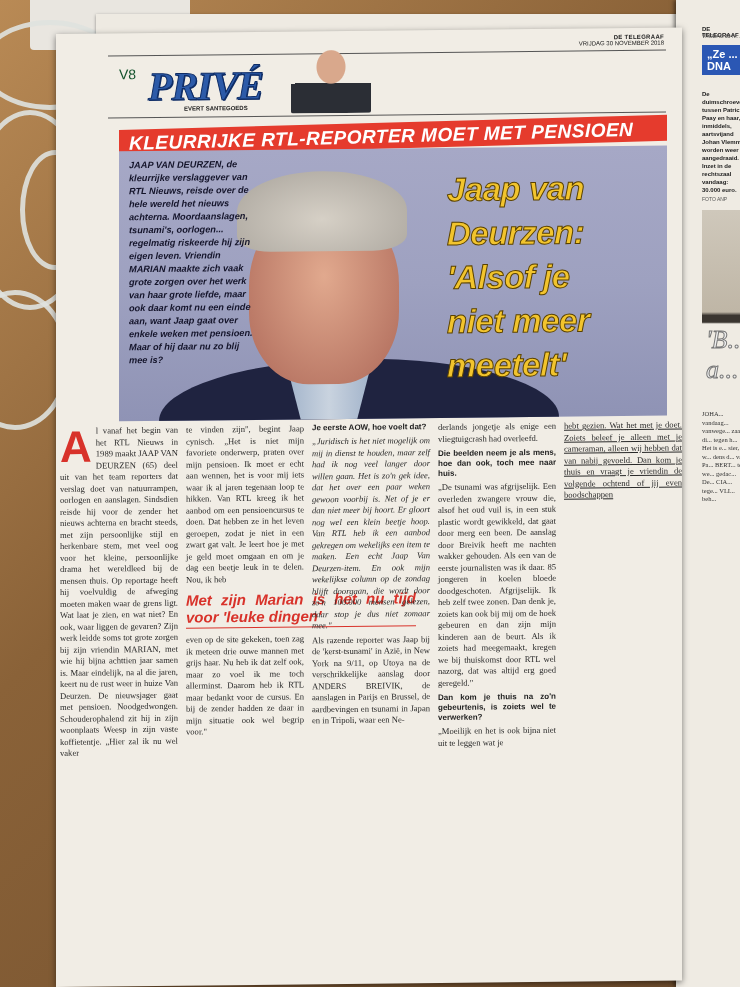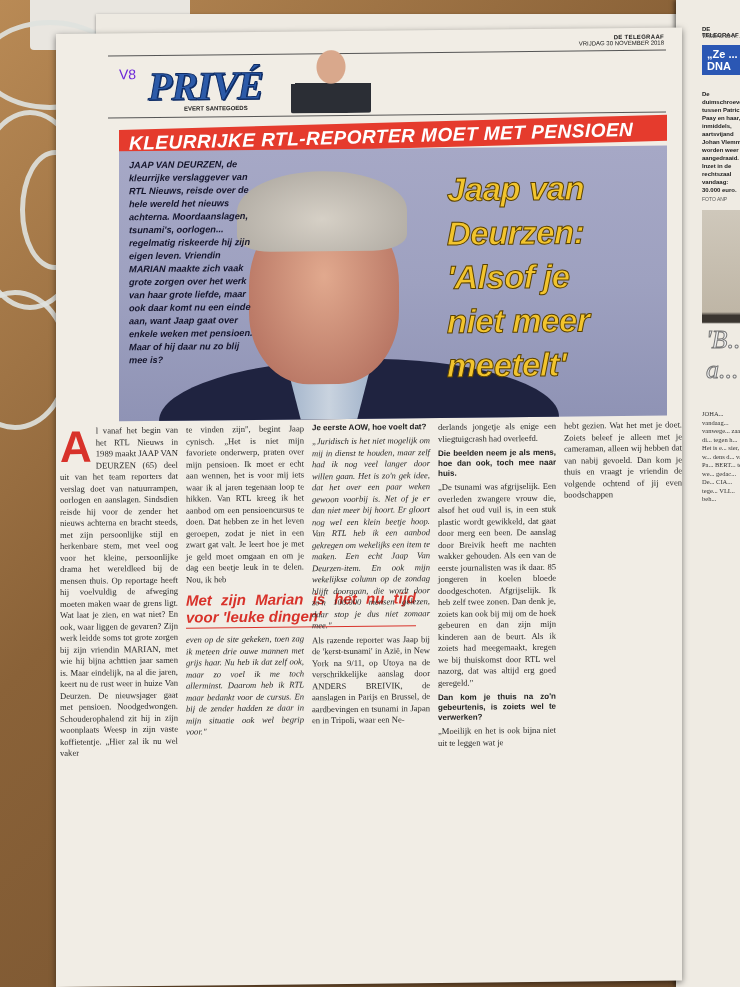--- a/index.html
+++ b/index.html
@@ -16,21 +16,21 @@
   .side-paper .sp-credit { position:absolute; left:26px; top:196px; font: 5px "Liberation Sans", sans-serif; color:#555; }
   .side-paper .sp-photo { position:absolute; left:26px; top:210px; width:50px; height:170px; background: linear-gradient(180deg, #cfc8bb, #bfb6a6 60%, #3a3530 62%, #3a3530 66%, #efebe3 67%); }
   .side-paper .sp-quote { position:absolute; left:30px; top:325px; font: italic 26px "Liberation Serif", serif; color:#eee; -webkit-text-stroke: 1px #777; }
   .side-paper .sp-body { position:absolute; left:26px; top:410px; width:46px; font: 6.5px/8.5px "Liberation Serif", serif; color:#333; }
 
   .page { position: absolute; left: 56px; top: 34px; width: 626px; height: 953px; background: #f1ede5; transform: skewY(-0.6deg); transform-origin: top left; box-shadow: 0 2px 6px rgba(0,0,0,.5); overflow: hidden; }
   .head-top { position:absolute; right: 18px; top: 6px; text-align:right; font-family:"Liberation Sans", sans-serif; color:#222; }
   .head-top .paper { font-size:6px; font-weight:bold; letter-spacing:.3px; }
   .head-top .date { font-size:6px; }
   .rule { position:absolute; left: 52px; right: 16px; height:1px; background:#555; }
-  .page-num { position:absolute; left:63px; top:33px; font: 14px "Liberation Sans", sans-serif; color:#6d28d9; }
+  .page-num { position:absolute; left:63px; top:33px; font: 14px "Liberation Sans", sans-serif; color:#14532d; }
   .logo { position:absolute; left:92px; top:30px; font: italic bold 40px "Liberation Serif", serif; color:#2c5aa8; -webkit-text-stroke: 1px #0f2d66; letter-spacing:-1px; text-shadow: 1px 1px 0 #0f2d66; }
   .logo-sub { position:absolute; left:128px; top:73px; font: bold 6px "Liberation Sans", sans-serif; color:#222; }
   .author-photo { position:absolute; left:235px; top:16px; width:80px; height:66px; background: radial-gradient(ellipse at 50% 30%, #d9a88c 0 14px, transparent 15px), linear-gradient(180deg, transparent 0 36px, #2b2e35 36px); border-radius: 2px; }
 
   .banner { position:absolute; left: 63px; top: 92px; width: 548px; height: 26px; background:#e53b2d; color:#fff; font: italic 900 19px "Liberation Sans", sans-serif; letter-spacing: .5px; padding: 3px 10px; white-space: nowrap; transform: skewY(-1deg); }
   .hero { position:absolute; left:63px; top:118px; width:548px; height:270px; background: linear-gradient(180deg, #a6a8c6 0%, #9ea1c0 50%, #8f93b5 100%); overflow:hidden; }
   .hero .hair { position:absolute; left:118px; top:22px; width:170px; height:80px; border-radius: 50% 50% 20% 20%; background: radial-gradient(ellipse at 50% 60%, #d6d0c6, #a9a49c); }
   .hero .skin { position:absolute; left:130px; top:55px; width:150px; height:180px; border-radius: 45% 45% 40% 40%; background: radial-gradient(ellipse at 50% 40%, #e1a98e, #b87664 80%); }
   .hero .suit { position:absolute; left:40px; top:210px; width:400px; height:120px; border-radius: 50% 50% 0 0; background:#1f2340; }
   .hero .shirt { position:absolute; left:165px; top:205px; width:90px; height:70px; background: linear-gradient(90deg,#9fb1c9,#c9d3df,#9fb1c9); clip-path: polygon(0 0,100% 0, 80% 100%, 20% 100%); }
@@ -95,33 +95,33 @@
   </div>
 
   <div class="col" style="left:4px;top:392px;width:118px;">
     <span class="dropcap">A</span>
     <span>l vanaf het begin van het RTL Nieuws in 1989 maakt JAAP VAN DEURZEN (65) deel uit van het team reporters dat verslag doet van natuurrampen, oorlogen en aanslagen. Sindsdien reisde hij voor de zender het nieuws achterna en bracht steeds, met zijn persoonlijke stijl en herkenbare stem, met veel oog voor het kleine, persoonlijke drama het wereldleed bij de mensen thuis. Op reportage heeft hij voelvuldig de afweging moeten maken waar de grens ligt. Wat laat je zien, en wat niet? En ook, waar liggen de gevaren? Zijn werk leidde soms tot grote zorgen bij zijn vriendin MARIAN, met wie hij bijna achttien jaar samen is. Maar eindelijk, na al die jaren, keert nu de rust weer in huize Van Deurzen. De nieuwsjager gaat met pensioen. Noodgedwongen. Schouderophalend zit hij in zijn woonplaats Weesp in zijn vaste koffietentje. „Hier zal ik nu wel vaker</span>
   </div>
 
   <div class="col" style="left:130px;top:392px;width:118px;">
     <p>te vinden zijn", begint Jaap cynisch. „Het is niet mijn favoriete onderwerp, praten over mijn pensioen. Ik moet er echt aan wennen, het is voor mij iets waar ik al jaren tegenaan loop te hikken. Van RTL kreeg ik het aanbod om een pensioencursus te doen. Dat hebben ze in het leven geroepen, zodat je niet in een zwart gat valt. Je leert hoe je met je geld moet omgaan en om je dag een beetje leuk in te delen. Nou, ik heb</p>
     <div class="pull" style="width:230px;">Met zijn Marian is het nu tijd voor 'leuke dingen'</div>
-    <p style="font-style:italic;">even op de site gekeken, toen zag ik meteen drie ouwe mannen met grijs haar. Nu heb ik dat zelf ook, maar zo voel ik me toch allerminst. Daarom heb ik RTL maar bedankt voor de cursus. En bij de zender hadden ze daar in mijn situatie ook wel begrip voor."</p>
+    <p style="">even op de site gekeken, toen zag ik meteen drie ouwe mannen met grijs haar. Nu heb ik dat zelf ook, maar zo voel ik me toch allerminst. Daarom heb ik RTL maar bedankt voor de cursus. En bij de zender hadden ze daar in mijn situatie ook wel begrip voor."</p>
   </div>
 
   <div class="col" style="left:256px;top:388px;width:118px;">
     <div class="q">Je eerste AOW, hoe voelt dat?</div>
     <p style="font-style:italic;">„Juridisch is het niet mogelijk om mij in dienst te houden, maar zelf had ik nog veel langer door willen gaan. Het is zo'n gek idee, dat het over een paar weken gewoon voorbij is. Net of je er dan niet meer bij hoort. Er gloort nog wel een klein beetje hoop. Van RTL heb ik een aanbod gekregen om wekelijks een item te maken. Een echt Jaap Van Deurzen-item. En ook mijn wekelijkse column op de zondag blijft doorgaan, die wordt door zo'n 100.000 mensen gelezen, daar stop je dus niet zomaar mee."</p>
     <p>Als razende reporter was Jaap bij de 'kerst-tsunami' in Azië, in New York na 9/11, op Utoya na de verschrikkelijke aanslag door ANDERS BREIVIK, de aanslagen in Parijs en Brussel, de aardbevingen en tsunami in Japan en in Tripoli, waar een Ne-</p>
   </div>
 
   <div class="col" style="left:382px;top:392px;width:118px;">
     <p>derlands jongetje als enige een vliegtuigcrash had overleefd.</p>
     <div class="q">Die beelden neem je als mens, hoe dan ook, toch mee naar huis.</div>
     <p>„De tsunami was afgrijselijk. Een overleden zwangere vrouw die, alsof het oud vuil is, in een stuk plastic wordt gewikkeld, dat gaat door merg een been. De aanslag door Breivik heeft me nachten wakker gehouden. Als een van de eerste journalisten was ik daar. 85 jongeren in koelen bloede doodgeschoten. Afgrijselijk. Ik heb zelf twee zonen. Dan denk je, zoiets kan ook bij mij om de hoek gebeuren en dan zijn mijn kinderen aan de beurt. Als ik zoiets had meegemaakt, kregen we bij thuiskomst door RTL wel nazorg, dat was altijd erg goed geregeld."</p>
     <div class="q">Dan kom je thuis na zo'n gebeurtenis, is zoiets wel te verwerken?</div>
     <p>„Moeilijk en het is ook bijna niet uit te leggen wat je</p>
   </div>
 
-  <div class="col" style="left:508px;top:392px;width:118px;">
+  <div class="col" style="left:508px;top:392px;width:118px;text-decoration:underline;">
     <p>hebt gezien. Wat het met je doet. Zoiets beleef je alleen met je cameraman, alleen wij hebben dat van nabij gevoeld. Dan kom je thuis en vraagt je vriendin de volgende ochtend of jij even boodschappen</p>
   </div>
 </div>
 
 </body></html>

